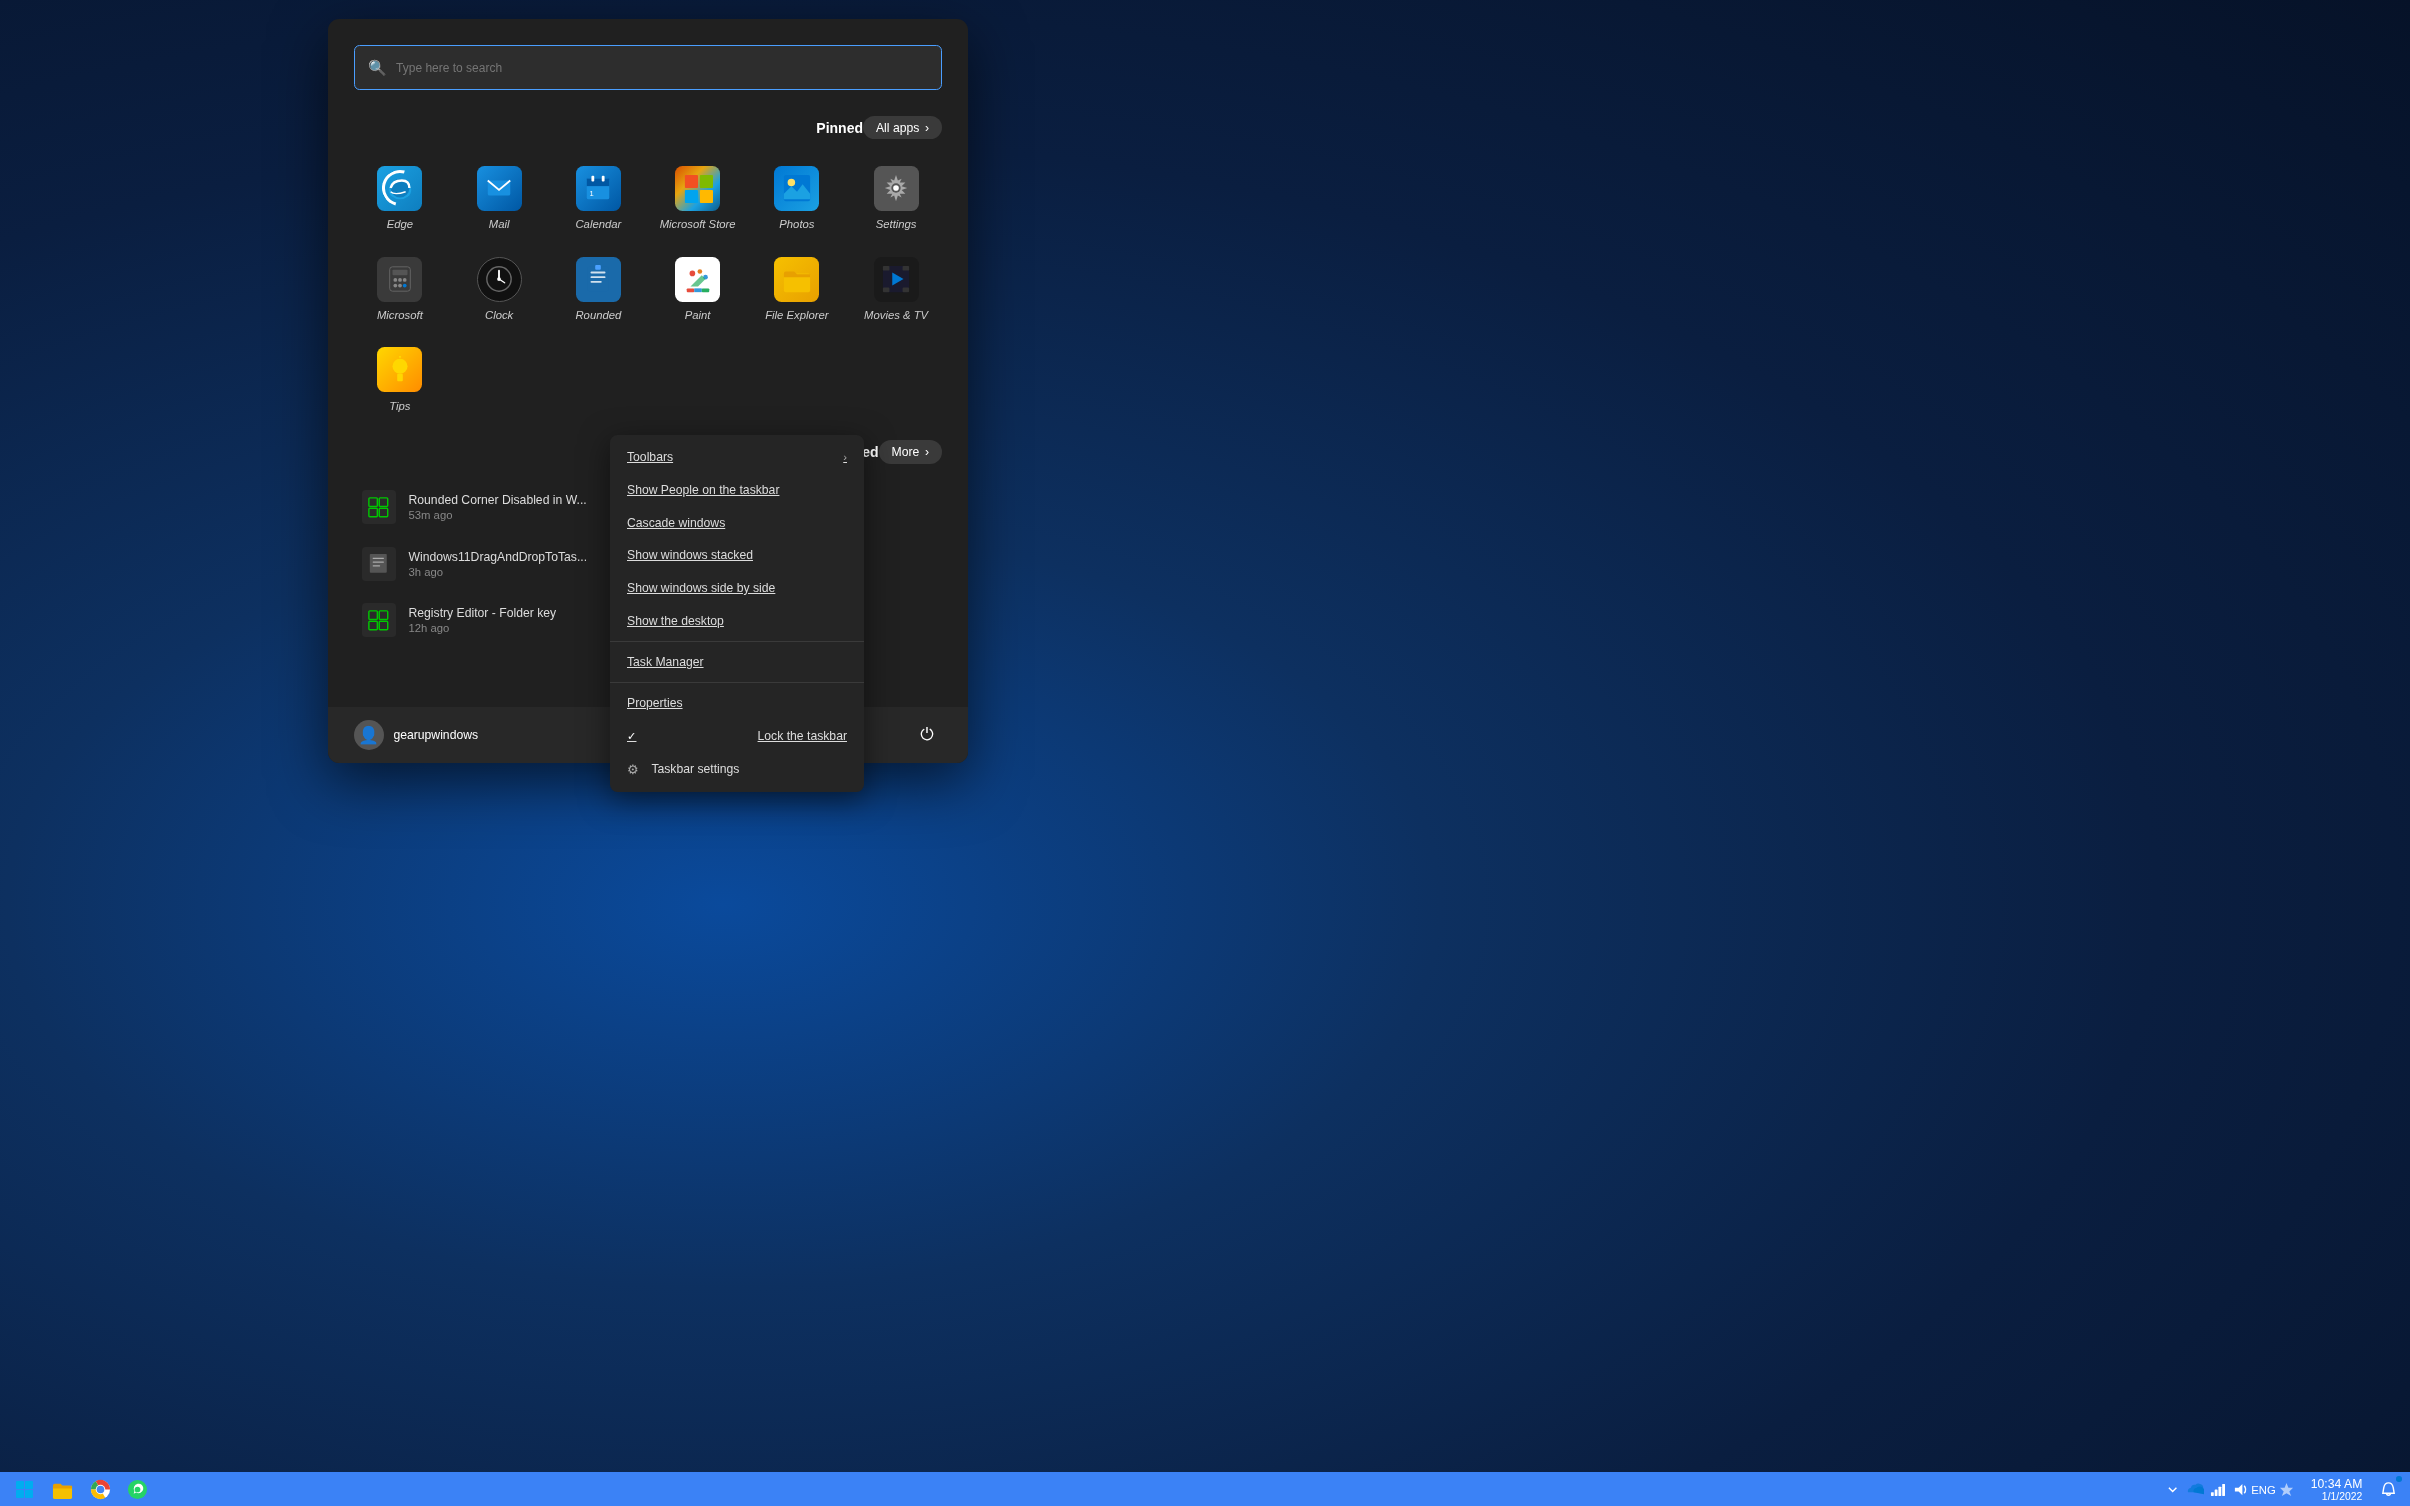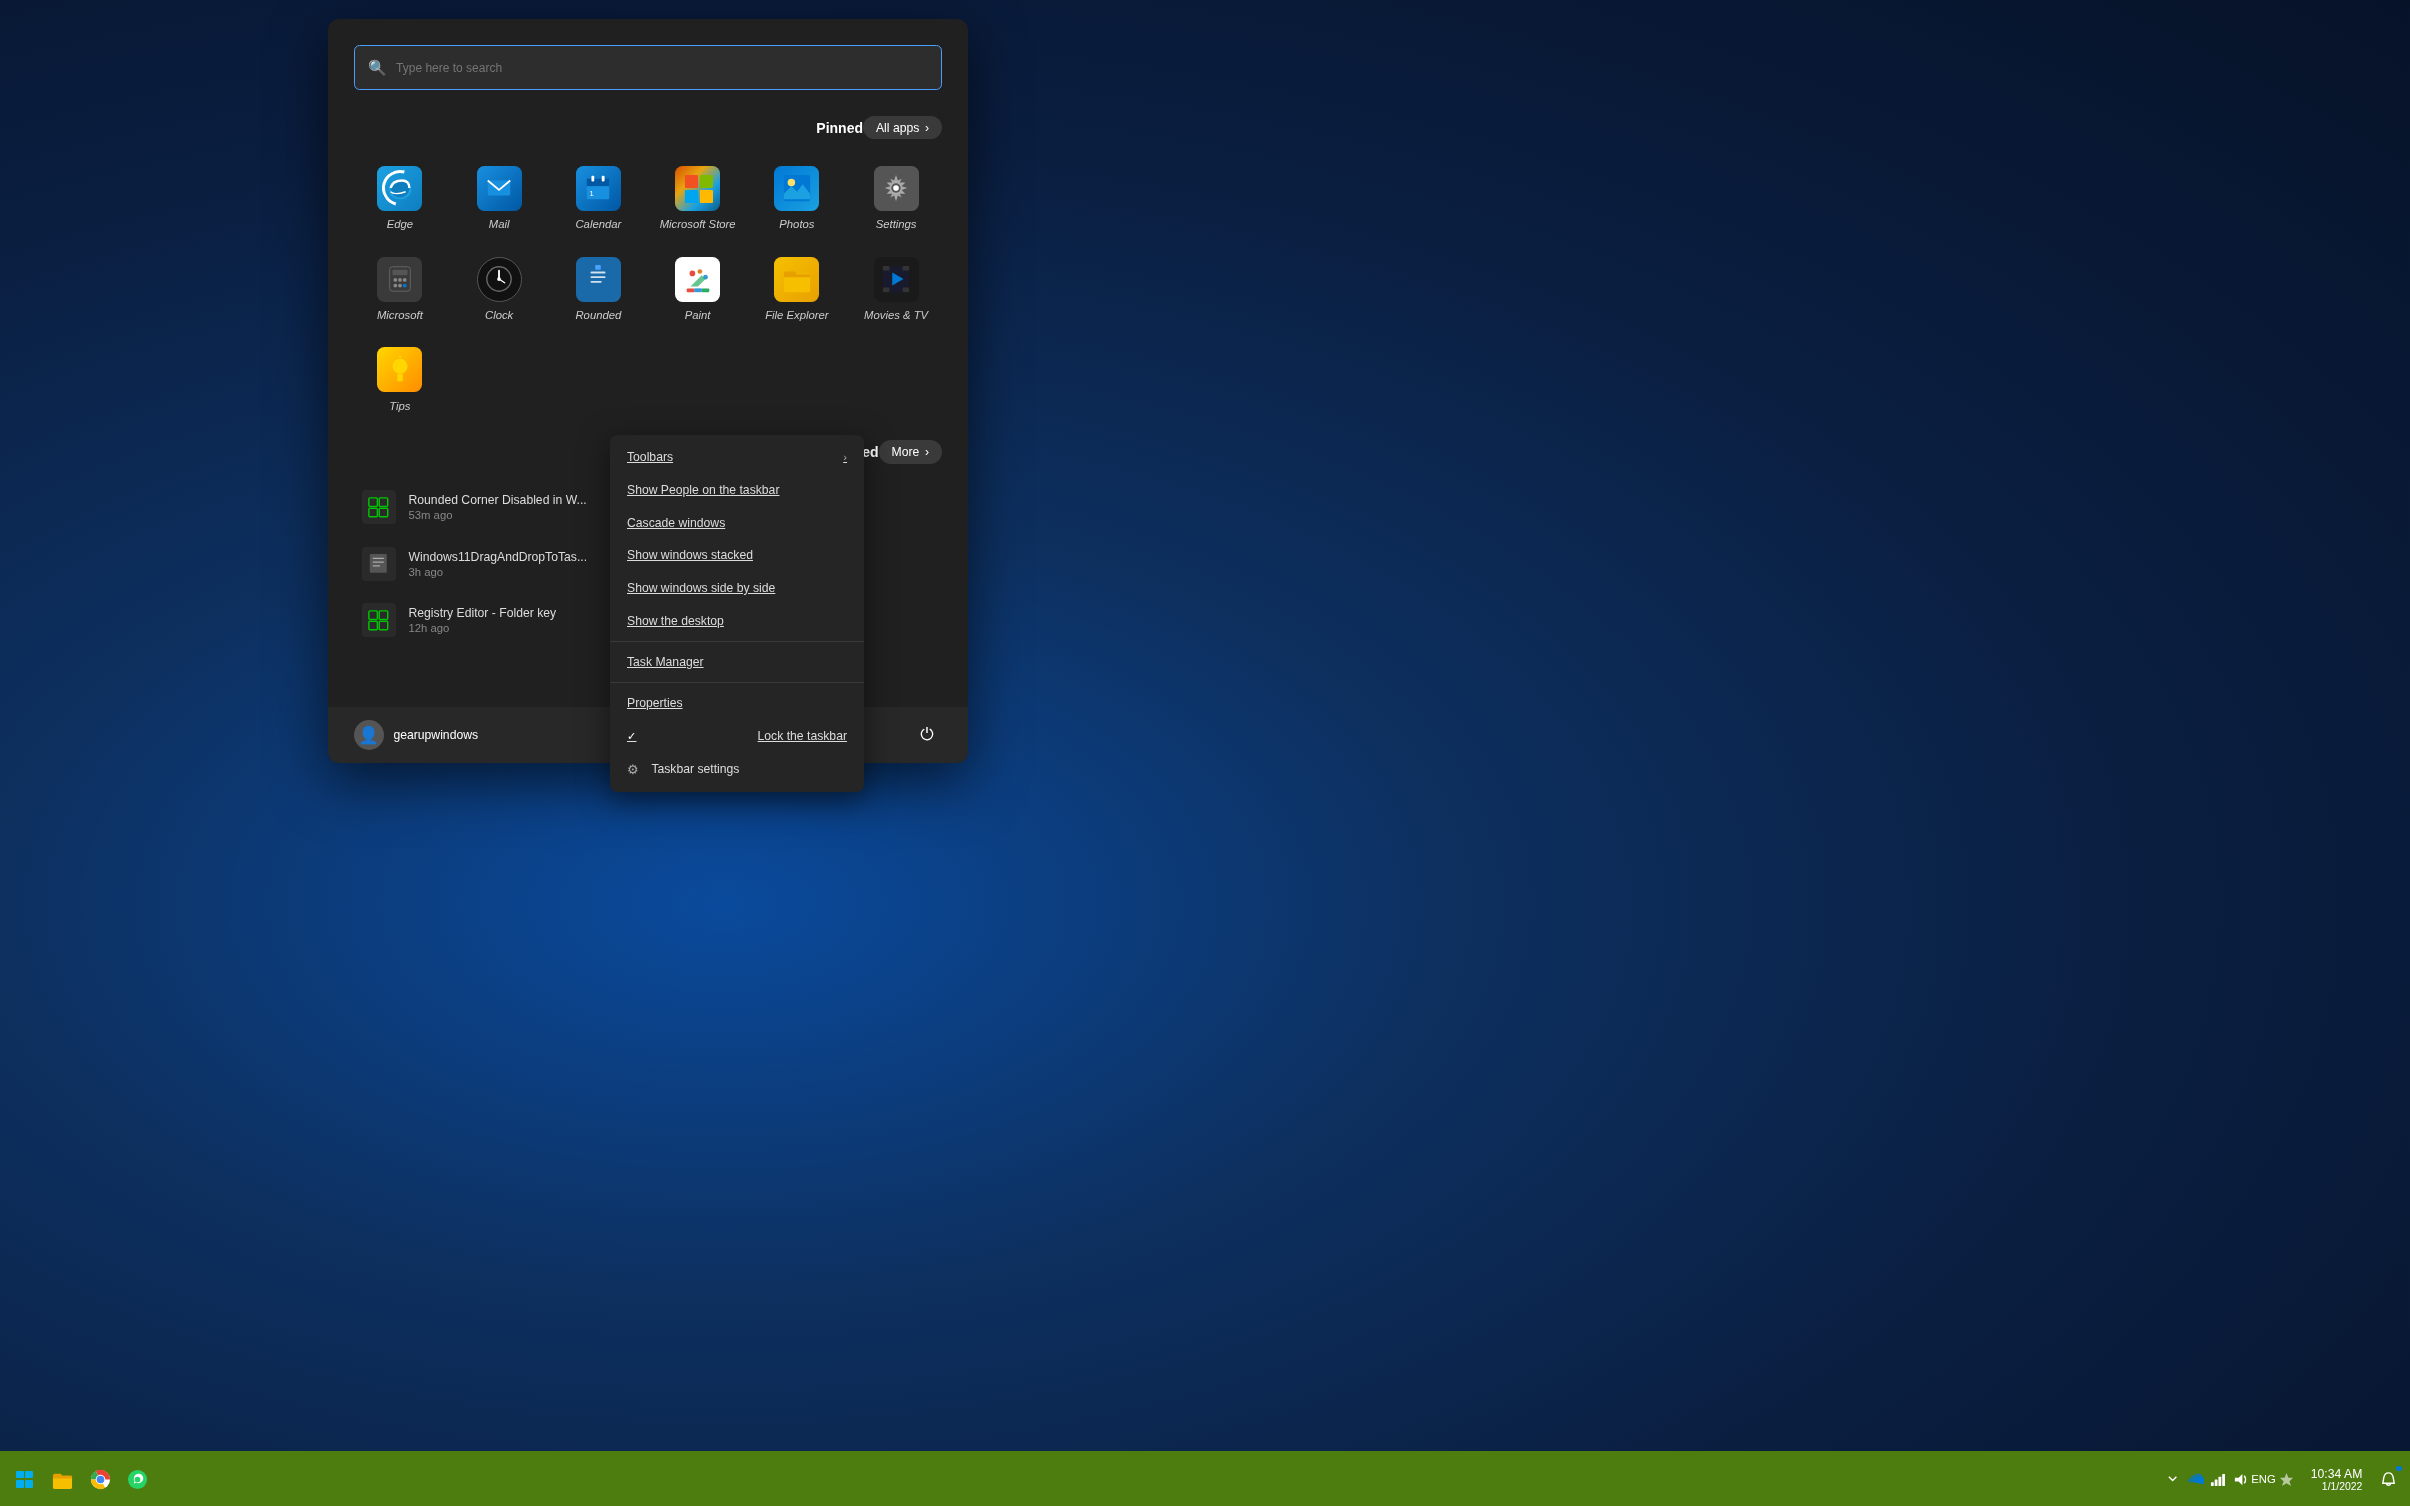--- a/index.html
+++ b/index.html
@@ -40,22 +40,22 @@
       border-radius: 0 50% 50% 0;
       opacity: 0.7;
     }
 
     
     .taskbar {
       position: absolute;
       bottom: 0;
       left: 0;
       right: 0;
-      height: 56px;
-      background: #4d7c0f;
+      height: 35px;
+      background: #3b82f6;
       display: flex;
       align-items: center;
       justify-content: space-between;
       padding: 0 7.5px;
       z-index: 100;
     }
     .taskbar-left {
       display: flex;
       align-items: center;
       gap: 3.8px;

